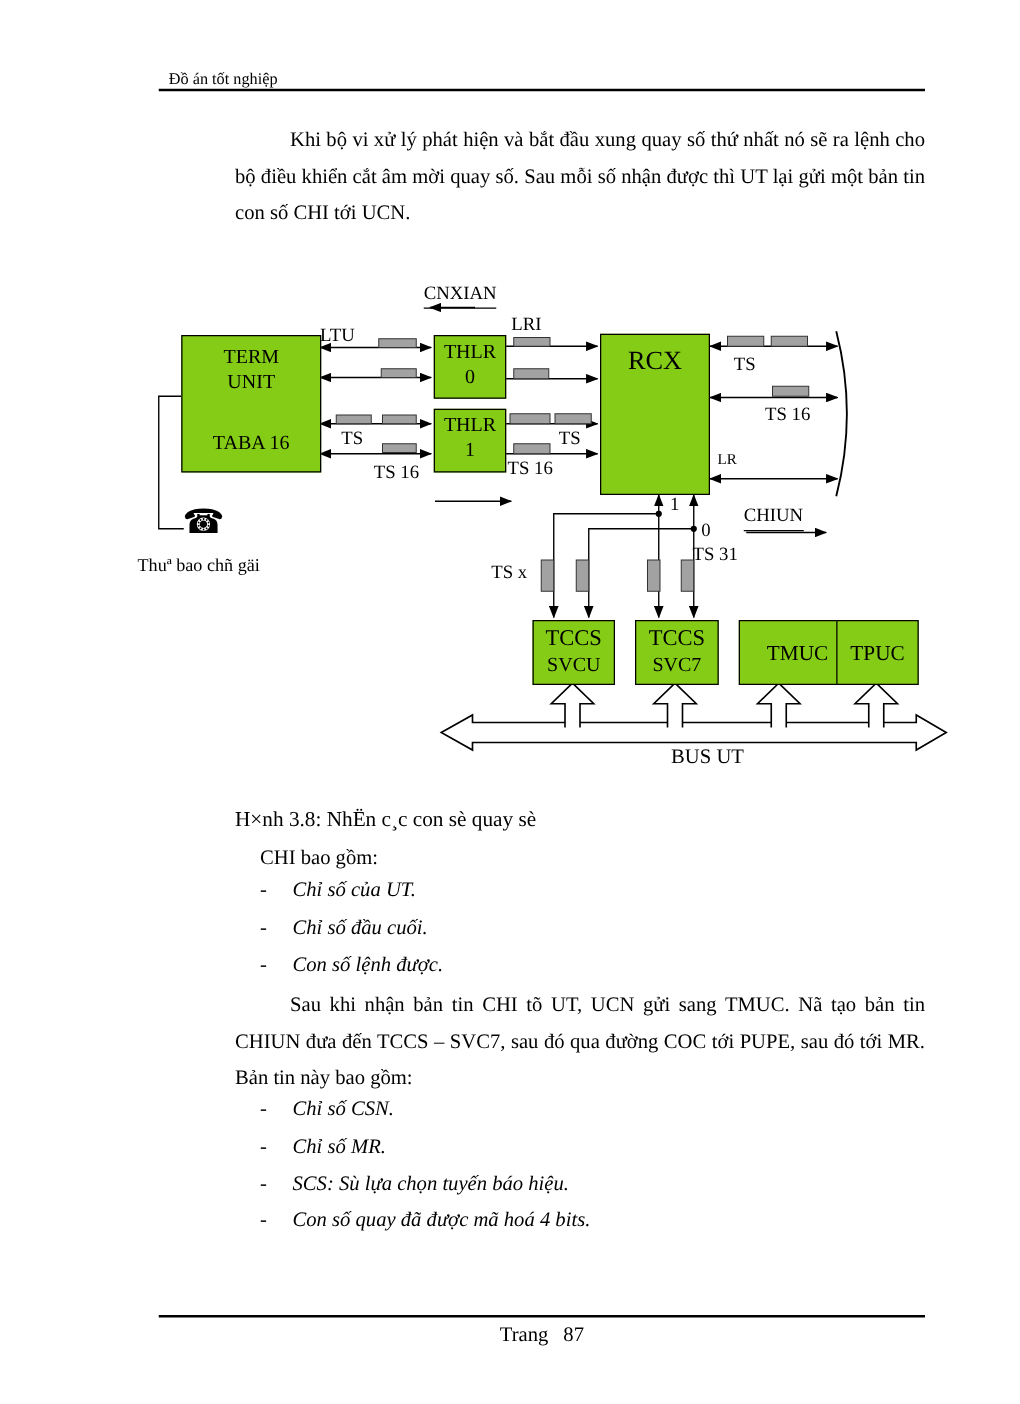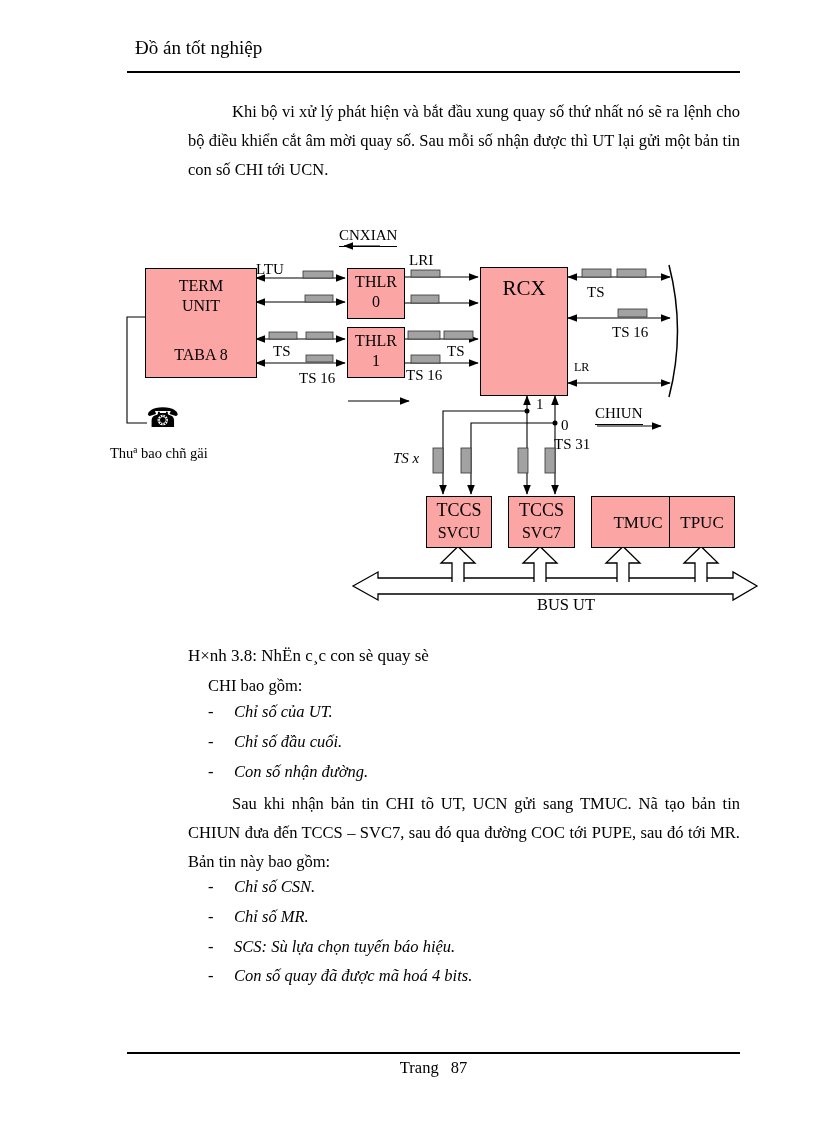--- a/index.html
+++ b/index.html
@@ -1,19 +1,19 @@
 <!DOCTYPE html>
 <html><head>
 <meta charset="utf-8">
 <style>
   html,body{margin:0;padding:0;background:#fff;}
   .page{position:relative;width:816px;height:1123px;background:#fff;color:#000;
         font-family:"Liberation Serif","DejaVu Serif",serif;overflow:hidden;}
   
-  .hdr-title{position:absolute;left:135px;top:37px;font-size:19px;}
+  .hdr-title{position:absolute;left:135px;top:55px;font-size:13px;}
   .hdr-rule{position:absolute;left:127px;top:71px;width:613px;height:0;
             border-top:2.6px solid #000;}
   
   .para{position:absolute;left:188px;width:552px;font-size:16.5px;line-height:29px;
         text-align:justify;text-indent:44px;}
   .p1{top:97px;}
   .p2{top:789px;}
   .caption{position:absolute;left:188px;top:646px;width:420px;text-align:left;font-size:17px;}
   .list-intro{position:absolute;left:208px;top:676px;font-size:16.5px;}
   .blist{position:absolute;left:208px;font-size:16.5px;font-style:italic;}
@@ -21,21 +21,21 @@
   .blist2{top:877px;}
   .li-row{height:29.8px;}
   .li-row .dash{display:inline-block;width:26px;}
   
   .ftr-rule{position:absolute;left:127px;top:1052px;width:613px;height:0;border-top:2.4px solid #000;}
   .ftr-text{position:absolute;left:127px;top:1058px;width:613px;text-align:center;font-size:16.5px;}
   .ftr-text .pgnum{margin-left:12px;}
   
   .diagram{position:absolute;left:100px;top:225px;width:680px;height:400px;}
   .diagram svg{position:absolute;left:0;top:0;}
-  .dbox{position:absolute;border:1.6px solid #000;background:#fca5a5;text-align:center;
+  .dbox{position:absolute;border:1.6px solid #000;background:#84cc16;text-align:center;
         font-size:16px;line-height:1.25;}
   .dbox .bl{position:absolute;left:0;width:100%;text-align:center;white-space:nowrap;}
   .dlabel{position:absolute;font-size:15px;line-height:1;white-space:nowrap;}
   .underlined{border-bottom:1.3px solid #000;padding-bottom:3px;}
   .rcx-t{font-size:21px;}
   .tccs-t{font-size:18px;}
   .sub-t{font-size:14.5px;}
   .phone{position:absolute;font-size:27px;line-height:1;
          font-family:"DejaVu Sans","Liberation Sans",sans-serif;}
 </style>
@@ -119,21 +119,21 @@
         <path d="M352,357 L352,338 L341,338 L358,321.5 L375,338 L364,338 L364,357"></path>
         <path d="M434,357 L434,338 L423,338 L440,321.5 L457,338 L446,338 L446,357"></path>
         <path d="M517,357 L517,338 L506,338 L523,321.5 L540,338 L529,338 L529,357"></path>
         <path d="M595,357 L595,338 L584,338 L601,321.5 L618,338 L607,338 L607,357"></path>
       </g>
     </svg>
 
     <div class="dbox" style="left:45px;top:43px;width:110px;height:108px;">
       <span class="bl" style="top:7px;">TERM</span>
       <span class="bl" style="top:27px;">UNIT</span>
-      <span class="bl" style="top:76px;">TABA  8</span>
+      <span class="bl" style="top:76px;">TABA  16</span>
     </div>
     <div class="dbox" style="left:247px;top:43px;width:56px;height:49px;">
       <span class="bl" style="top:3px;">THLR</span>
       <span class="bl" style="top:23px;">0</span>
     </div>
     <div class="dbox" style="left:247px;top:102px;width:56px;height:49px;">
       <span class="bl" style="top:3px;">THLR</span>
       <span class="bl" style="top:23px;">1</span>
     </div>
     <div class="dbox" style="left:380px;top:42px;width:86px;height:127px;">
@@ -160,40 +160,40 @@
     <div class="dlabel" style="left:173px;top:119px;">TS</div>
     <div class="dlabel" style="left:199px;top:146px;">TS 16</div>
     <div class="dlabel" style="left:347px;top:119px;">TS</div>
     <div class="dlabel" style="left:306px;top:143px;">TS 16</div>
     <div class="dlabel" style="left:487px;top:60px;">TS</div>
     <div class="dlabel" style="left:512px;top:100px;">TS 16</div>
     <div class="dlabel" style="left:474px;top:136px;font-size:12px;">LR</div>
     <div class="dlabel" style="left:436px;top:172px;">1</div>
     <div class="dlabel" style="left:461px;top:193px;">0</div>
     <div class="dlabel underlined" style="left:495px;top:181px;">CHIUN</div>
-    <div class="dlabel" style="left:293px;top:226px;font-style:italic;">TS x</div>
+    <div class="dlabel" style="left:293px;top:226px;">TS x</div>
     <div class="dlabel" style="left:454px;top:212px;">TS 31</div>
     <div class="dlabel" style="left:416px;top:372px;width:100px;text-align:center;font-size:16.5px;">BUS UT</div>
     <div class="phone" style="left:46px;top:179px;">☎</div>
     <div class="dlabel sub-t" style="left:10px;top:221px;">Thuª bao chñ gäi</div>
   </div>
 
   <div class="caption">H×nh 3.8: NhËn c¸c con sè quay sè</div>
 
   <div class="list-intro">CHI bao gồm:</div>
 
   <div class="blist blist1">
     <div class="li-row">
       <span class="dash">-</span><span>Chỉ số của UT.</span>
     </div>
     <div class="li-row">
       <span class="dash">-</span><span>Chỉ số đầu cuối.</span>
     </div>
     <div class="li-row">
-      <span class="dash">-</span><span>Con số nhận đường.</span>
+      <span class="dash">-</span><span>Con số lệnh được.</span>
     </div>
   </div>
 
   <div class="para p2">Sau khi nhận bản tin CHI tõ UT, UCN gửi sang TMUC. Nã tạo bản tin CHIUN đưa đến TCCS – SVC7, sau đó qua đường COC tới PUPE, sau đó tới MR. Bản tin này bao gồm:</div>
 
   <div class="blist blist2">
     <div class="li-row">
       <span class="dash">-</span><span>Chỉ số CSN.</span>
     </div>
     <div class="li-row">

